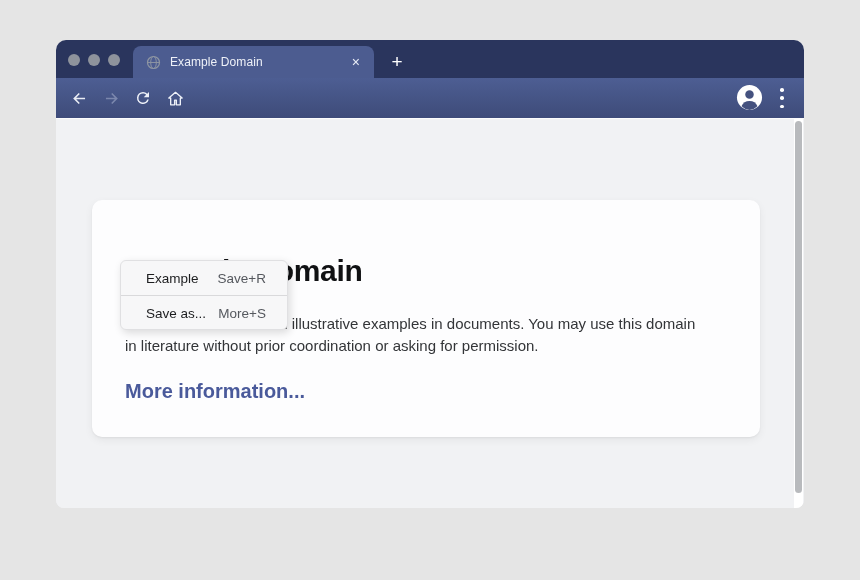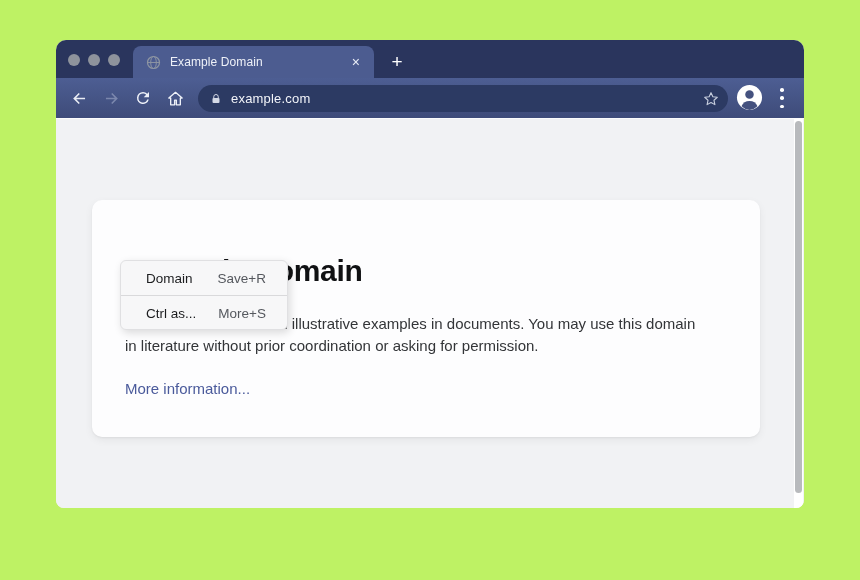--- a/index.html
+++ b/index.html
@@ -9,21 +9,21 @@
     --toolbar-bottom:#3e4b79;
     --omnibox:#2c3a63;
     --page-bg:#f1f2f4;
     --card-bg:#fdfdfe;
     --menu-bg:#f7f7f8;
     --link:#4a5a9b;
   }
   *{box-sizing:border-box;margin:0;padding:0;}
   html,body{width:860px;height:580px;background:#000;overflow:hidden;
     font-family:"Liberation Sans",sans-serif;}
-  .stage{position:relative;width:860px;height:580px;background:#bef264;}
+  .stage{position:relative;width:860px;height:580px;background:#e5e5e5;}
 
   
   .window{position:absolute;left:56px;top:40px;width:748px;height:468px;
     border-radius:10px 10px 8px 8px;overflow:hidden;background:var(--page-bg);}
 
   
   .tabstrip{position:absolute;left:0;top:0;width:100%;height:38px;background:var(--frame);}
   .traffic{position:absolute;top:14px;width:12px;height:12px;border-radius:50%;background:#8e939c;}
   .traffic.t1{left:12px;} .traffic.t2{left:32px;} .traffic.t3{left:52px;}
   .tab{position:absolute;left:77px;top:6px;width:241px;height:32px;
@@ -62,21 +62,21 @@
     border-radius:4px;background:#b8babd;}
 
   
   .card{position:absolute;left:36px;top:81px;width:668px;height:237px;
     background:var(--card-bg);border-radius:10px;
     box-shadow:0 1px 2px rgba(0,0,0,.05),0 3px 8px rgba(0,0,0,.06);
     padding:54px 33px 0 33px;}
   .card h1{font-size:30px;font-weight:700;color:#101113;letter-spacing:-.3px;
     margin:0 0 25px 0;}
   .card p{font-size:15px;line-height:22px;color:#333538;max-width:585px;margin:0 0 23px 0;}
-  .card a{font-size:15px;color:var(--link);text-decoration:none;}
+  .card a{font-size:20px;color:var(--link);text-decoration:none;font-weight:bold;}
 
   
   .ctxmenu{position:absolute;left:64px;top:141px;width:168px;height:70px;
     background:var(--menu-bg);border:1px solid #e0e0e2;border-radius:6px;
     box-shadow:2px 3px 8px rgba(0,0,0,.14);overflow:hidden;z-index:5;}
   .ctxitem{height:34px;display:flex;align-items:center;justify-content:space-between;
     padding:0 21px 0 25px;}
   .ctxitem .lbl{font-size:13.5px;color:#1c1d1f;}
   .ctxitem .sc{font-size:13.5px;color:#55585e;}
   .ctxdivider{height:1px;background:#d9d9db;margin:0;}
@@ -120,30 +120,20 @@
         <svg width="18" height="18" viewBox="0 0 24 24">
           <path d="M17.65 6.35A7.95 7.95 0 0 0 12 4a8 8 0 1 0 7.73 10h-2.08A6 6 0 1 1 12 6c1.66 0 3.14.69 4.22 1.78L13 11h7V4l-2.35 2.35z" fill="#eef1f8"></path>
         </svg>
       </div>
       <div class="nav-btn nav-home">
         <svg width="19" height="19" viewBox="0 0 24 24">
           <path d="M12 4.2 3.6 11.4h2.3V20h5V14h2.2v6h5v-8.6h2.3z" fill="none" stroke="#eef1f8" stroke-width="1.7" stroke-linejoin="round"></path>
         </svg>
       </div>
 
-      <div class="omnibox">
-        <svg class="lock" viewBox="0 0 24 24">
-          <path d="M7.5 10V7.5a4.5 4.5 0 0 1 9 0V10" fill="none" stroke="#d4d9e6" stroke-width="2"></path>
-          <rect x="5" y="10" width="14" height="10" rx="2" fill="#d4d9e6"></rect>
-        </svg>
-        <span class="url">example.com</span>
-        <svg class="star" viewBox="0 0 24 24">
-          <path d="M12 3.6l2.5 5.4 5.9.7-4.4 4 1.2 5.8L12 16.6l-5.2 2.9 1.2-5.8-4.4-4 5.9-.7z" fill="none" stroke="#c6cddd" stroke-width="1.5" stroke-linejoin="round"></path>
-        </svg>
-      </div>
 
       <svg class="avatar" viewBox="0 0 28 28">
         <circle cx="14" cy="14" r="13" fill="#fff"></circle>
         <circle cx="14" cy="11" r="4.4" fill="#44517f"></circle>
         <path d="M5.7 23.2a8.9 8.9 0 0 1 16.6 0A12.9 12.9 0 0 1 14 27a12.9 12.9 0 0 1-8.3-3.8z" fill="#44517f"></path>
       </svg>
 
       <div class="kebab">
         <i></i>
         <i></i>
@@ -154,26 +144,26 @@
     <div class="viewport">
 
       <div class="card">
         <h1>Example Domain</h1>
         <p>This domain is for use in illustrative examples in documents. You may use this domain in literature without prior coordination or asking for permission.</p>
         <a href="#">More information...</a>
       </div>
 
       <div class="ctxmenu">
         <div class="ctxitem">
-          <span class="lbl">Domain</span>
+          <span class="lbl">Example</span>
           <span class="sc">Save+R</span>
         </div>
         <div class="ctxdivider"></div>
         <div class="ctxitem">
-          <span class="lbl">Ctrl as...</span>
+          <span class="lbl">Save as...</span>
           <span class="sc">More+S</span>
         </div>
       </div>
 
       <div class="scrollbar">
         <div class="scroll-thumb"></div>
       </div>
     </div>
 
   </div>

